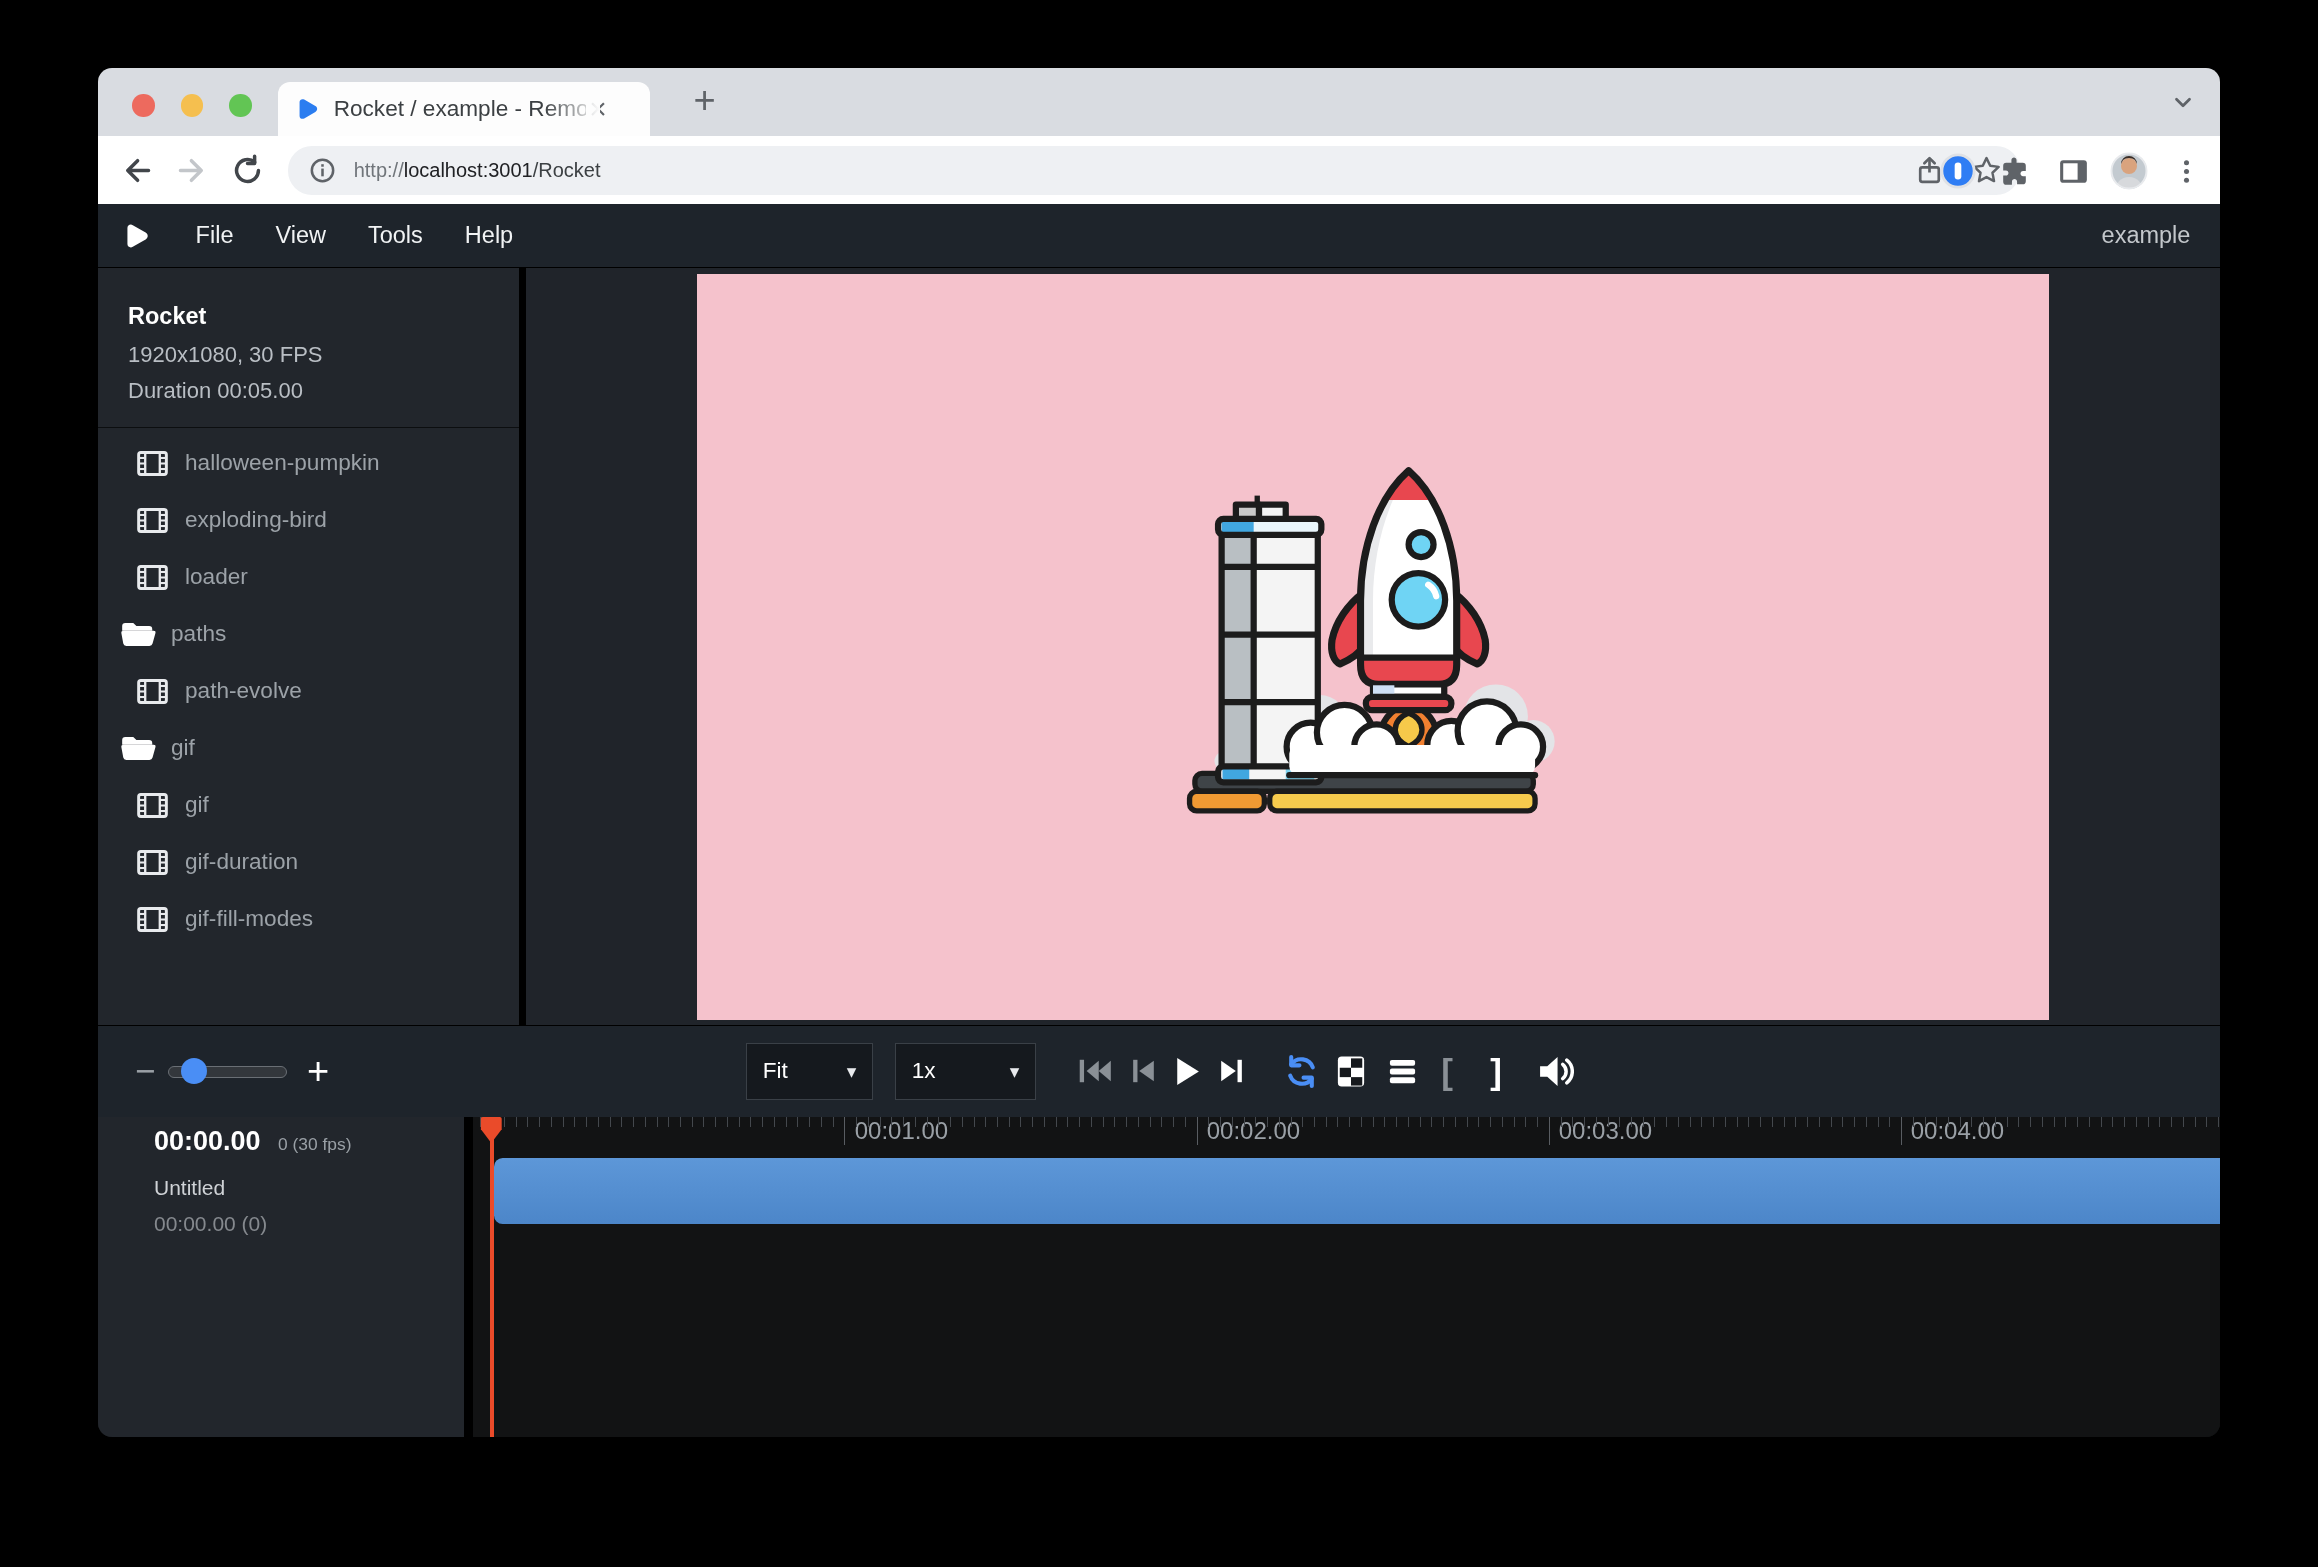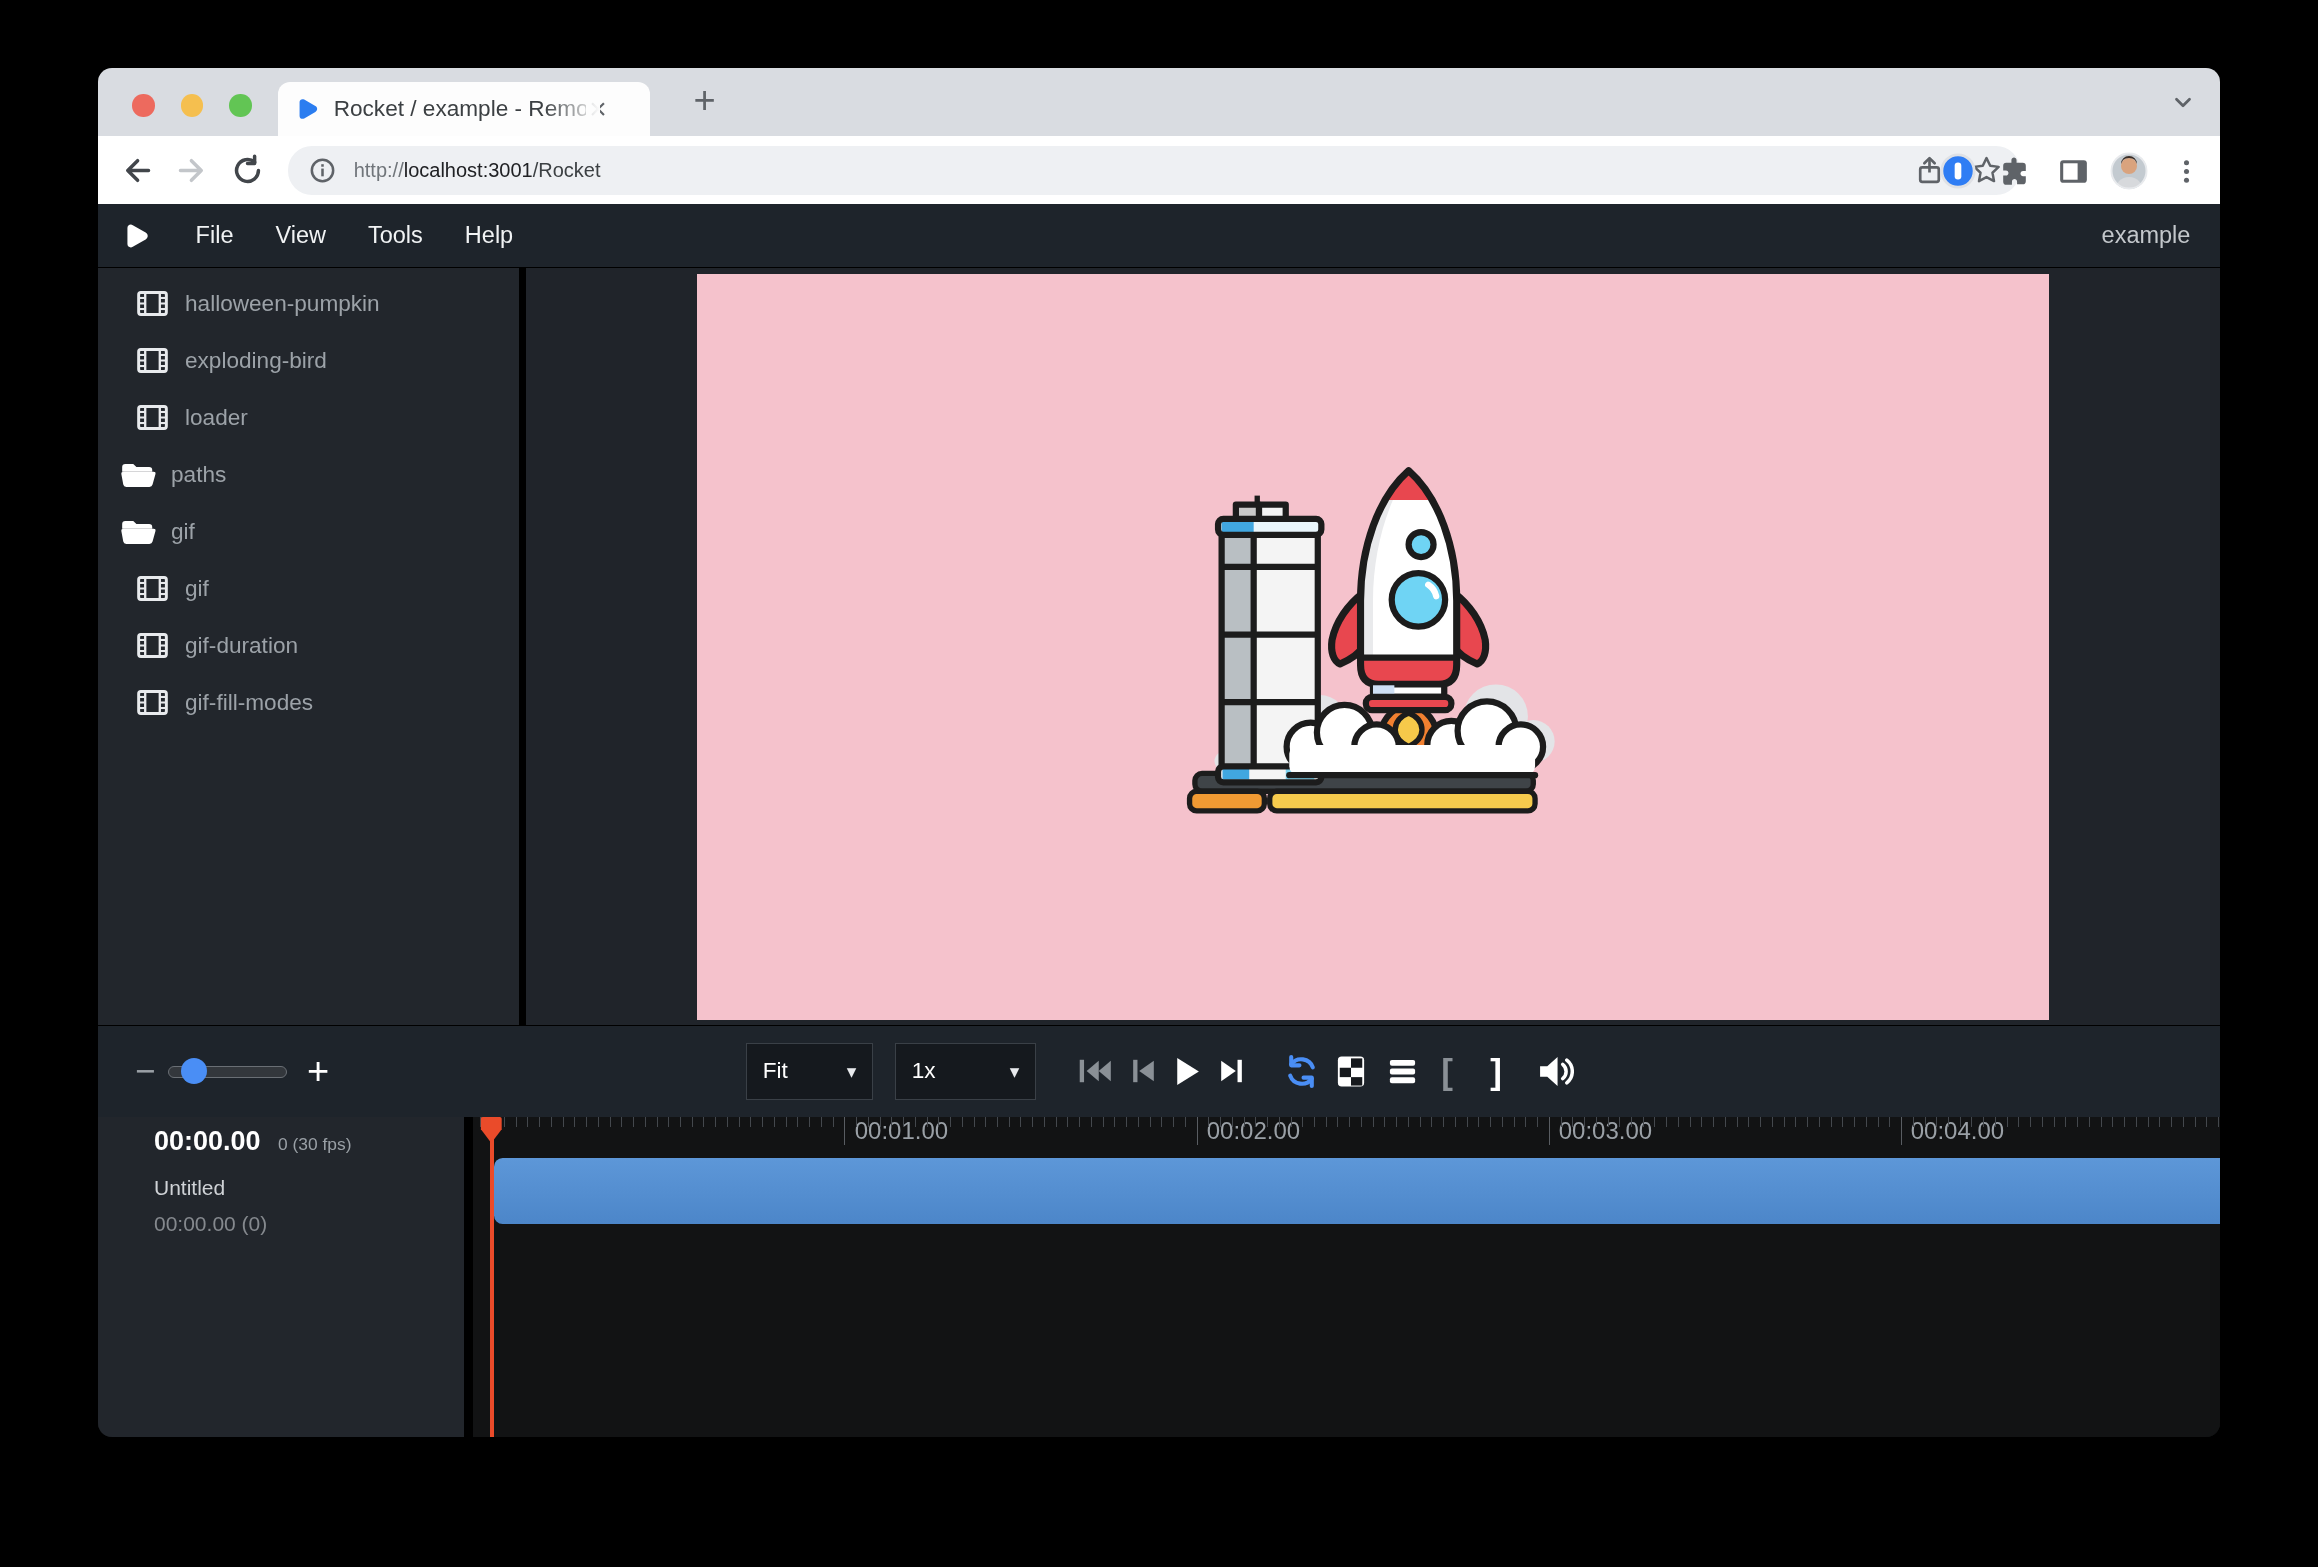--- a/index.html
+++ b/index.html
@@ -209,20 +209,25 @@
       </span>
       <span class="menu-item">File</span>
       <span class="menu-item">View</span>
       <span class="menu-item">Tools</span>
       <span class="menu-item">Help</span>
       <span class="menu-right">example</span>
     </div>
 
     <div class="main">
       <aside class="sidebar">
+        <div class="sb-header">
+          <div class="sb-title">Rocket</div>
+          <div class="sb-meta">1920x1080, 30 FPS</div>
+          <div class="sb-dur">Duration 00:05.00</div>
+        </div>
         <div class="sb-list">
             <div class="s-item">
     <span class="icon film">
       <svg viewBox="0 0 24 24" width="35" height="35">
         <rect x="2.5" y="4.5" width="19" height="15" rx="1.5" fill="none" stroke="#e8eaed" stroke-width="2"></rect>
         <line x1="7" y1="4.5" x2="7" y2="19.5" stroke="#e8eaed" stroke-width="1.6"></line>
         <line x1="17" y1="4.5" x2="17" y2="19.5" stroke="#e8eaed" stroke-width="1.6"></line>
         <line x1="2.5" y1="8.2" x2="7" y2="8.2" stroke="#e8eaed" stroke-width="1.4"></line>
         <line x1="2.5" y1="12" x2="7" y2="12" stroke="#e8eaed" stroke-width="1.4"></line>
         <line x1="2.5" y1="15.8" x2="7" y2="15.8" stroke="#e8eaed" stroke-width="1.4"></line>
@@ -270,20 +275,37 @@
   </div>
             <div class="s-item is-folder">
 
     <span class="icon folder">
       <svg viewBox="0 0 24 24" width="38" height="38">
         <path d="M2,7 q0,-2 2,-2 h5 l2,2 h8 q2,0 2,2 v1 H2 Z" fill="#ffffff"></path>
         <path d="M3.2,10 h18.6 q1.6,0 1.2,1.5 l-1.8,6.5 q-0.4,1.5 -2,1.5 H4.6 q-1.6,0 -1.9,-1.5 L1.5,11.5 q-0.3,-1.5 1.7,-1.5 Z" fill="#ffffff"></path>
       </svg>
     </span>
     <span class="s-label">paths</span>
+  </div>
+            <div class="s-item">
+    <span class="icon film">
+      <svg viewBox="0 0 24 24" width="35" height="35">
+        <rect x="2.5" y="4.5" width="19" height="15" rx="1.5" fill="none" stroke="#e8eaed" stroke-width="2"></rect>
+        <line x1="7" y1="4.5" x2="7" y2="19.5" stroke="#e8eaed" stroke-width="1.6"></line>
+        <line x1="17" y1="4.5" x2="17" y2="19.5" stroke="#e8eaed" stroke-width="1.6"></line>
+        <line x1="2.5" y1="8.2" x2="7" y2="8.2" stroke="#e8eaed" stroke-width="1.4"></line>
+        <line x1="2.5" y1="12" x2="7" y2="12" stroke="#e8eaed" stroke-width="1.4"></line>
+        <line x1="2.5" y1="15.8" x2="7" y2="15.8" stroke="#e8eaed" stroke-width="1.4"></line>
+        <line x1="17" y1="8.2" x2="21.5" y2="8.2" stroke="#e8eaed" stroke-width="1.4"></line>
+        <line x1="17" y1="12" x2="21.5" y2="12" stroke="#e8eaed" stroke-width="1.4"></line>
+        <line x1="17" y1="15.8" x2="21.5" y2="15.8" stroke="#e8eaed" stroke-width="1.4"></line>
+      </svg>
+    </span>
+
+    <span class="s-label">path-evolve</span>
   </div>
             <div class="s-item is-folder">
 
     <span class="icon folder">
       <svg viewBox="0 0 24 24" width="38" height="38">
         <path d="M2,7 q0,-2 2,-2 h5 l2,2 h8 q2,0 2,2 v1 H2 Z" fill="#ffffff"></path>
         <path d="M3.2,10 h18.6 q1.6,0 1.2,1.5 l-1.8,6.5 q-0.4,1.5 -2,1.5 H4.6 q-1.6,0 -1.9,-1.5 L1.5,11.5 q-0.3,-1.5 1.7,-1.5 Z" fill="#ffffff"></path>
       </svg>
     </span>
     <span class="s-label">gif</span>

